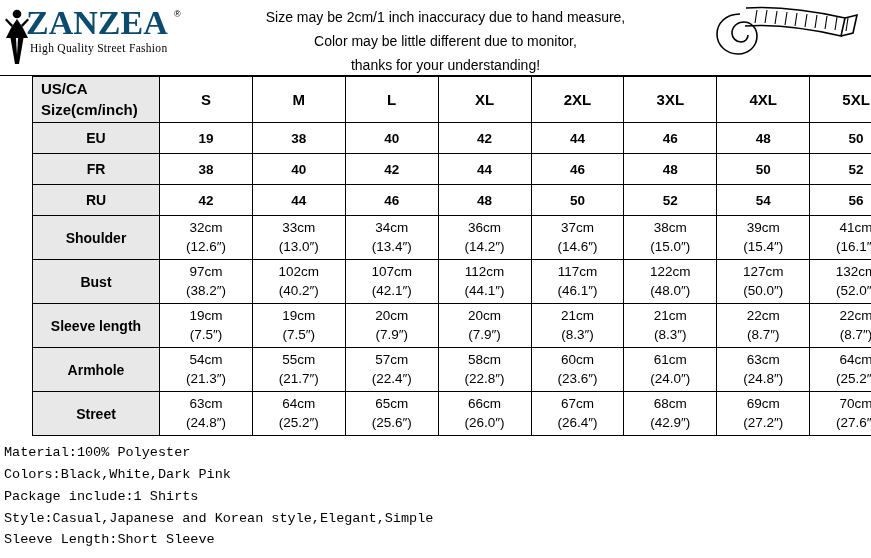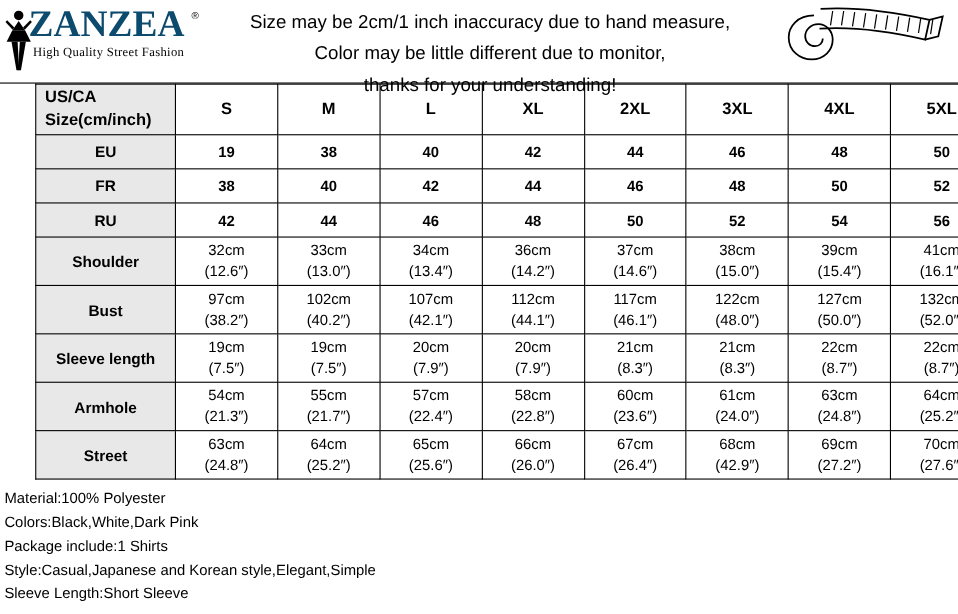--- a/index.html
+++ b/index.html
@@ -69,21 +69,21 @@
     font-size: 11.5px;
     letter-spacing: .3px;
     color: #000;
   }
   .notice {
     position: absolute;
     left: 190px;
     right: 170px;
     top: 5px;
     text-align: center;
-    font-size: 17px;
+    font-size: 14px;
     line-height: 1.72;
   }
   .notice div { white-space: nowrap; }
   .tape {
     position: absolute;
     right: 6px;
     top: 2px;
     width: 160px;
     height: 70px;
   }
@@ -127,20 +127,21 @@
     line-height: 1.4;
     font-weight: normal;
     font-size: 13.5px;
   }
   .cm { display: block; }
   .inch { display: block; }
 
   
   .footer {
     padding: 6px 0 0 4px;
+    font-family: Liberation Mono, monospace;
   }
   .footer div {
     font-size: 13.5px;
     line-height: 1.62;
     white-space: nowrap;
   }
 </style>
 </head>
 <body>
 

